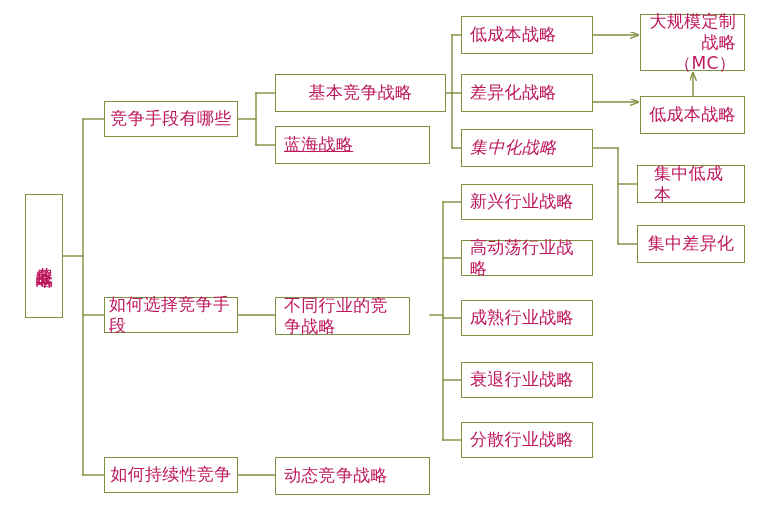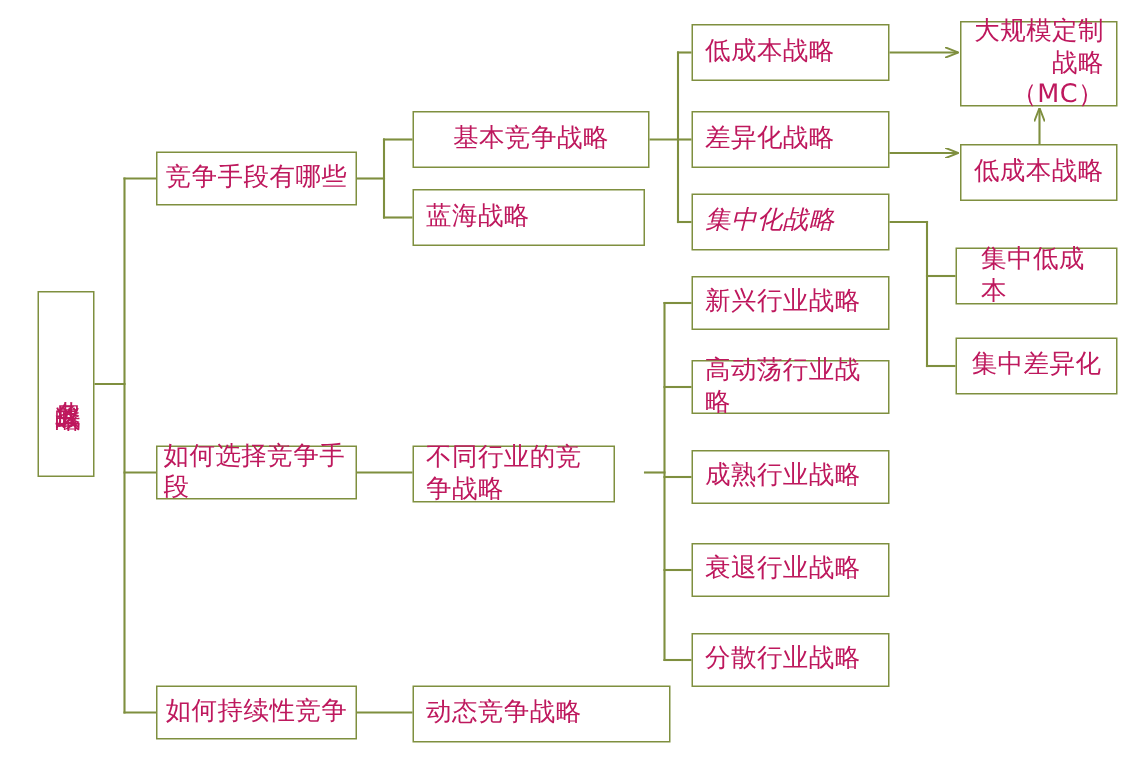--- a/index.html
+++ b/index.html
@@ -106,27 +106,27 @@
   </svg>
 
   <div class="node vertical" style="left:25px;  top:194px; width:38px;  height:124px;">业务层战略</div>
 
   <div class="node center" style="left:104px; top:101px; width:134px; height:36px;">竞争手段有哪些</div>
 
   <div class="node center" style="left:104px; top:297px; width:134px; height:36px;">如何选择竞争手段</div>
 
   <div class="node center" style="left:104px; top:457px; width:134px; height:36px;">如何持续性竞争</div>
 
-  <div class="node center" style="left:275px; top:74px;  width:158px; height:38px;text-align:right;">基本竞争战略</div>
+  <div class="node center" style="left:275px; top:74px;  width:171px; height:38px;text-align:right;">基本竞争战略</div>
 
-  <div class="node left" style="left:275px; top:126px; width:155px; height:38px;">蓝海战略</div>
+  <div class="node left" style="left:275px; top:126px; width:155px; height:38px;text-decoration:underline;">蓝海战略</div>
 
   <div class="node left" style="left:275px; top:297px; width:135px; height:38px;">不同行业的竞争战略</div>
 
-  <div class="node left" style="left:275px; top:457px; width:172px; height:38px;">动态竞争战略</div>
+  <div class="node left" style="left:275px; top:457px; width:155px; height:38px;">动态竞争战略</div>
 
   <div class="node left" style="left:461px; top:16px;  width:132px; height:38px;">低成本战略</div>
 
   <div class="node left" style="left:461px; top:74px;  width:132px; height:38px;">差异化战略</div>
 
   <div class="node left" style="left:461px; top:129px; width:132px; height:38px;font-style:italic;">集中化战略</div>
 
   <div class="node left" style="left:461px; top:184px; width:132px; height:36px;">新兴行业战略</div>
 
   <div class="node left" style="left:461px; top:240px; width:132px; height:36px;">高动荡行业战略</div>

